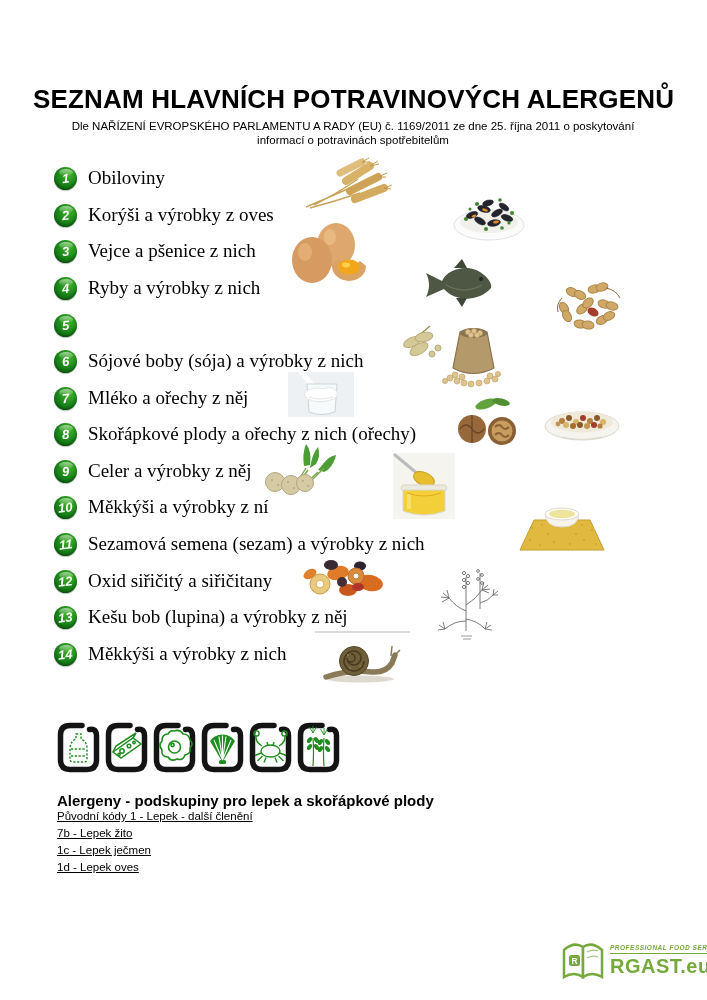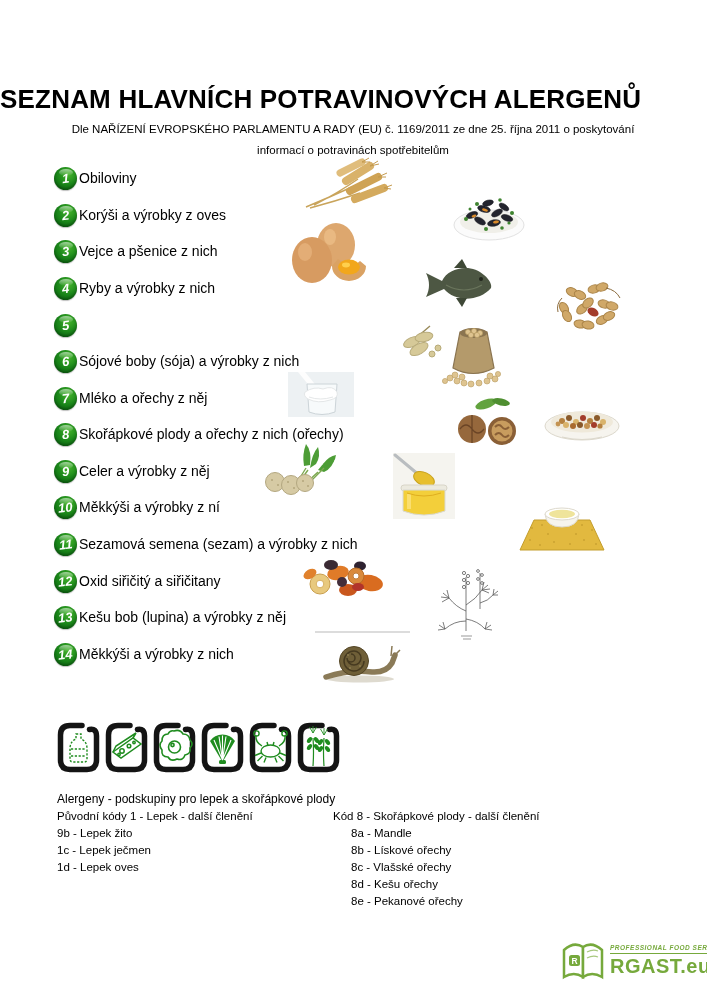--- a/index.html
+++ b/index.html
@@ -2,48 +2,48 @@
 <html><head>
 <meta charset="utf-8">
 <style>
   html,body { margin:0; padding:0; background:#888; }
   .page {
     position:relative; width:707px; height:1000px; margin:0 auto;
     background:#ffffff; overflow:hidden;
     font-family:"Liberation Sans", sans-serif; color:#000;
   }
   .title {
-    position:absolute; top:84px; left:0; width:707px; 
+    position:absolute; top:84px; left:0; width:707px; text-align:center;
     font-size:26px; font-weight:bold; letter-spacing:0.2px;
   }
   .subtitle {
     position:absolute; top:119px; left:53px; width:600px; text-align:center;
-    font-size:11.5px; line-height:21px;
+    font-size:11.5px; line-height:14px;
   }
   .row { position:absolute; left:54px; height:24px; display:flex; align-items:center; }
   .badge {
     position:relative; width:23px; height:23px; border-radius:50%; flex:0 0 23px;
     background:radial-gradient(circle at 62% 32%, #46b42c 0%, #1d8a1b 45%, #0c6e11 80%);
     box-shadow:inset 0 -2px 3px rgba(0,0,0,.3), 0 1px 1px rgba(0,0,0,.25);
     color:#fff; font-weight:bold; font-style:italic; font-size:13px;
     display:flex; align-items:center; justify-content:center;
   }
   .badge::before {
     content:""; position:absolute; top:2px; left:5px; width:14px; height:7px;
     border-radius:50%;
     background:linear-gradient(rgba(255,255,255,.55), rgba(255,255,255,0));
   }
   .badge i { position:relative; font-style:italic; transform:rotate(-6deg); }
-  .label { margin-left:2px; font-size:14px; white-space:nowrap; }
+  .label { margin-left:11px; font-size:19px; white-space:nowrap;font-family:Liberation Serif, serif; }
   .photo { position:absolute; }
   .divider { position:absolute; left:315px; top:631px; width:95px; height:2px; background:#dcdcdc; }
   .picto-row { position:absolute; left:56px; top:721px; display:flex; gap:3px; }
-  .footer-head { position:absolute; left:57px; top:792px; font-size:12px; font-weight:normal; }
+  .footer-head { position:absolute; left:57px; top:792px; font-size:15px; font-weight:bold; }
   .col { position:absolute; top:808px; font-size:11.5px; line-height:17px; }
-  .col-left  { left:57px; }
+  .col-left  { left:57px;text-decoration:underline; }
   .col-right { left:333px; }
   .col .indent { margin-left:18px; }
   .logo { position:absolute; left:562px; top:938px; display:flex; align-items:flex-start; }
   .logo-text { margin-left:4px; padding-top:6px; }
   .logo-tagline {
     font-size:6.5px; font-style:italic; font-weight:bold; color:#76a93c;
     letter-spacing:.5px; border-bottom:1px solid #76a93c; padding-bottom:2px; width:118px;
   }
   .logo-name { font-size:20px; font-weight:bold; color:#76a93c; letter-spacing:.5px; margin-top:1px; }
 </style>
@@ -459,33 +459,25 @@
         <ellipse cx="24.5" cy="28" rx="2" ry="3.4" transform="rotate(35 24.5 28)"></ellipse>
           <ellipse cx="31.5" cy="28" rx="2" ry="3.4" transform="rotate(-35 31.5 28)"></ellipse>
       </g>
     </svg>
   </div>
 
   <div class="footer-head">Alergeny - podskupiny pro lepek a skořápkové plody</div>
 
   <div class="col col-left">
     <div>Původní kódy 1 - Lepek - další členění</div>
-    <div>9b - Lepek žito</div>
+    <div>7b - Lepek žito</div>
     <div>1c - Lepek ječmen</div>
     <div>1d - Lepek oves</div>
   </div>
 
-  <div class="col col-right">
-    <div>Kód 8 - Skořápkové plody - další členění</div>
-    <div class="indent">8a - Mandle</div>
-    <div class="indent">8b - Lískové ořechy</div>
-    <div class="indent">8c - Vlašské ořechy</div>
-    <div class="indent">8d - Kešu ořechy</div>
-    <div class="indent">8e - Pekanové ořechy</div>
-  </div>
 
   <div class="logo">
     <svg width="44" height="46" viewBox="0 0 44 46">
       <path d="M2,12 Q12,3 21,9 L21,39 Q12,33 2,39 Z" fill="#ffffff" stroke="#76a93c" stroke-width="2.5"></path>
       <path d="M40,12 Q30,3 21,9 L21,39 Q30,33 40,39 Z" fill="#ffffff" stroke="#76a93c" stroke-width="2.5"></path>
       <path d="M25,14 q6,-3 11,-1 M25,20 q6,-3 11,-1" stroke="#a8c87e" stroke-width="1.2" fill="none"></path>
       <rect x="7" y="17" width="11" height="11" rx="2.5" fill="#76a93c"></rect>
       <text x="12.5" y="26" font-size="8.5" fill="#ffffff" text-anchor="middle" font-weight="bold" font-family="Liberation Sans, sans-serif">R</text>
     </svg>
     <div class="logo-text">

